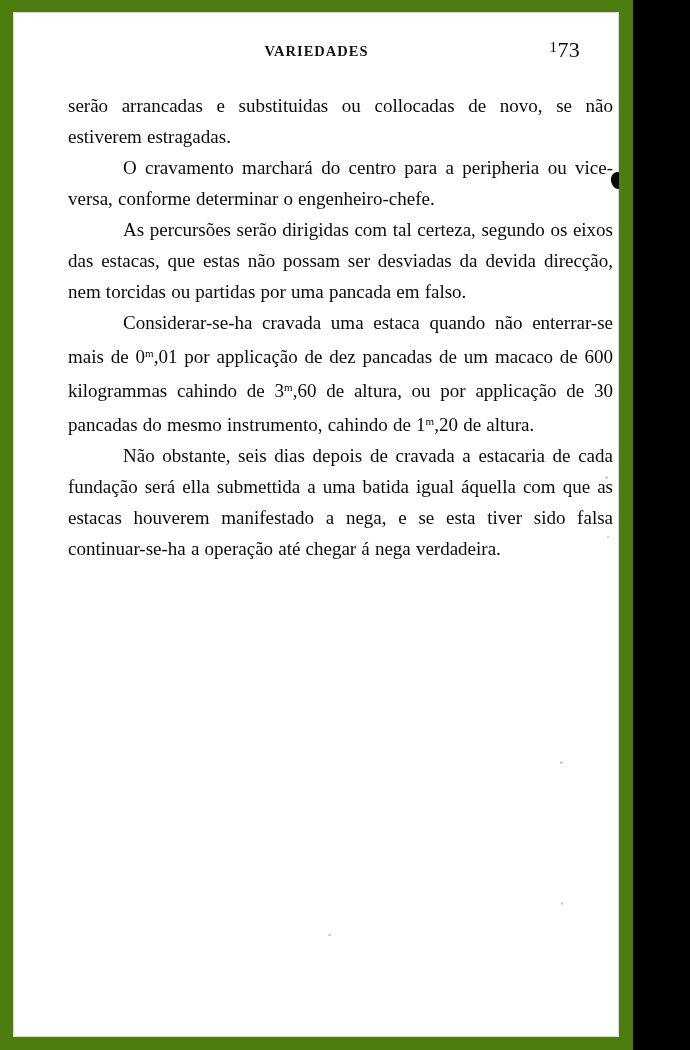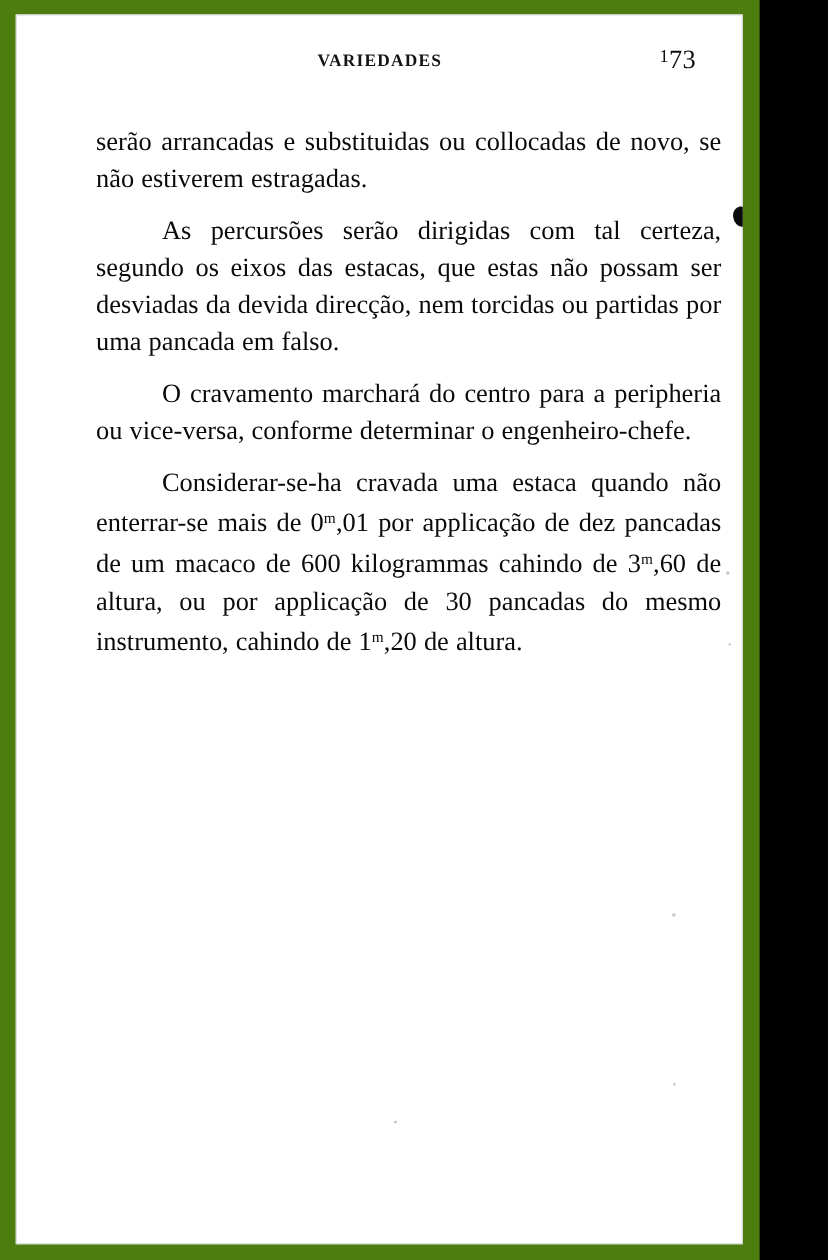--- a/index.html
+++ b/index.html
@@ -74,22 +74,22 @@
   
   #text-block {
     position: absolute;
     left: 55px;
     top: 78px;
     width: 545px;
     color: #0a0a0a;
   }
 
   .para {
-    margin: 12px;
-    font-size: 22px;
+    margin: 0;
+    font-size: 19px;
     line-height: 31.05px;
     text-align: justify;
     text-align-last: left;
     text-indent: 55px;
     word-spacing: 0.4px;
     -webkit-hyphens: none;
     hyphens: none;
   }
   .para.first {
     text-indent: 0;
@@ -132,23 +132,24 @@
 
     <div id="running-head">
       <div id="head-title">VARIEDADES</div>
       <div id="folio">
         <span class="oldstyle-one">1</span><span>73</span>
       </div>
     </div>
 
     <div id="text-block">
         <p class="para first">serão arrancadas e substituidas ou collocadas de novo, se não estiverem estragadas.</p>
+        <p class="para">O cravamento marchará do centro para a peripheria ou vice-versa, conforme determinar o engenheiro-chefe.</p>
         <p class="para">As percursões serão dirigidas com tal certeza, segundo os eixos das estacas, que estas não possam ser desviadas da devida direcção, nem torcidas ou partidas por uma pancada em falso.</p>
-        <p class="para">O cravamento marchará do centro para a peripheria ou vice-versa, conforme determinar o engenheiro-chefe.</p>
         <p class="para">Considerar-se-ha cravada uma estaca quando não enterrar-se mais de 0<sup class="abbr">m</sup>,01 por applicação de dez pancadas de um macaco de 600 kilogrammas cahindo de 3<sup class="abbr">m</sup>,60 de altura, ou por applicação de 30 pancadas do mesmo instrumento, cahindo de 1<sup class="abbr">m</sup>,20 de altura.</p>
+        <p class="para">Não obstante, seis dias depois de cravada a estacaria de cada fundação será ella submettida a uma batida igual áquella com que as estacas houverem manifestado a nega, e se esta tiver sido falsa continuar-se-ha a operação até chegar á nega verdadeira.</p>
       </div>
 
     <div id="ink-blot"></div>
     <div class="speck" id="speck-a"></div>
     <div class="speck" id="speck-b"></div>
     <div class="speck" id="speck-c"></div>
     <div class="speck" id="speck-d"></div>
     <div class="speck" id="speck-e"></div>
 
   </div>

